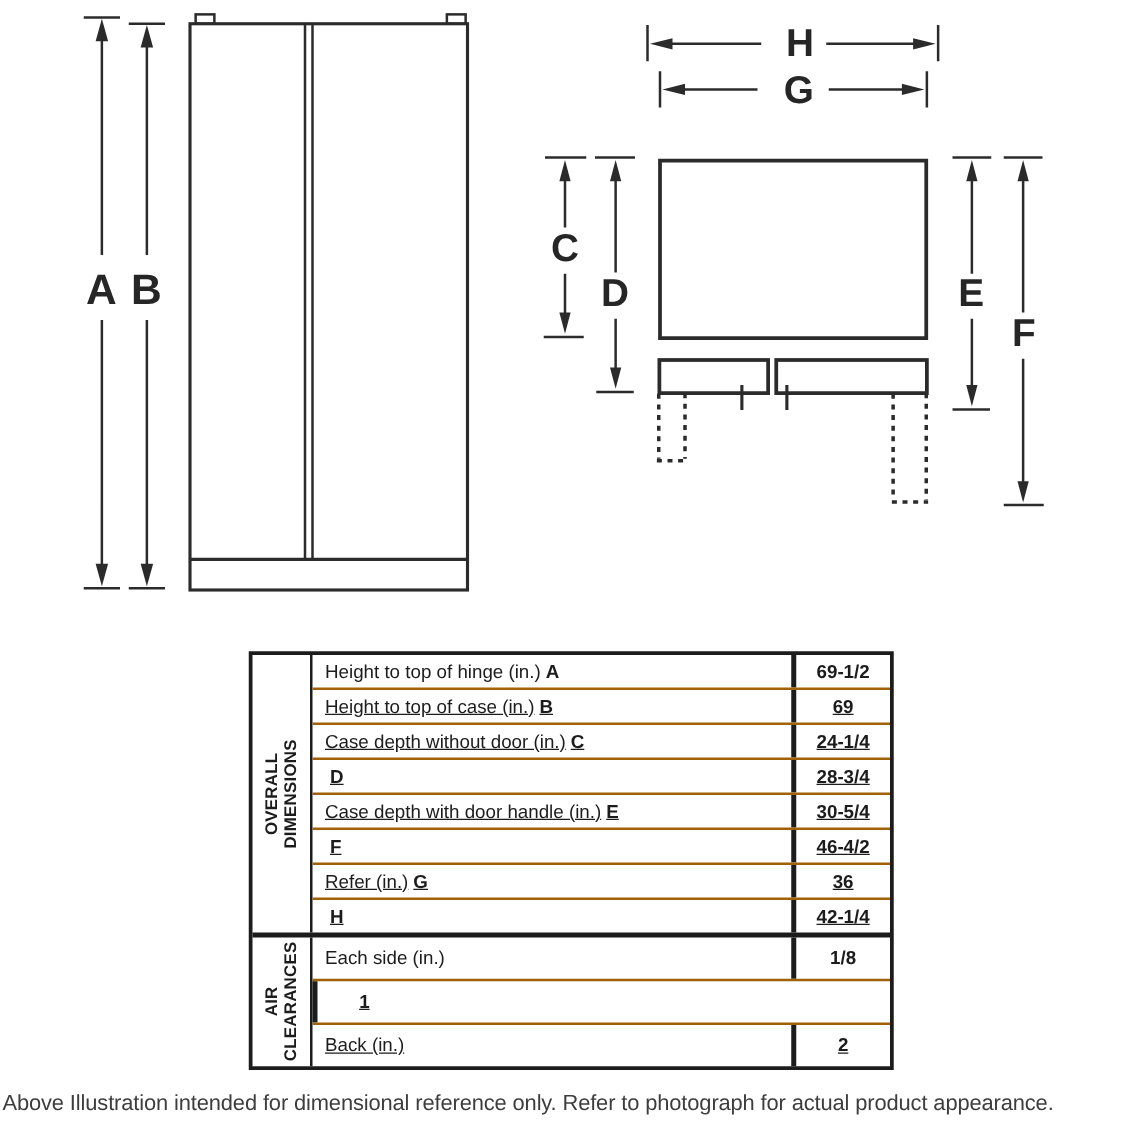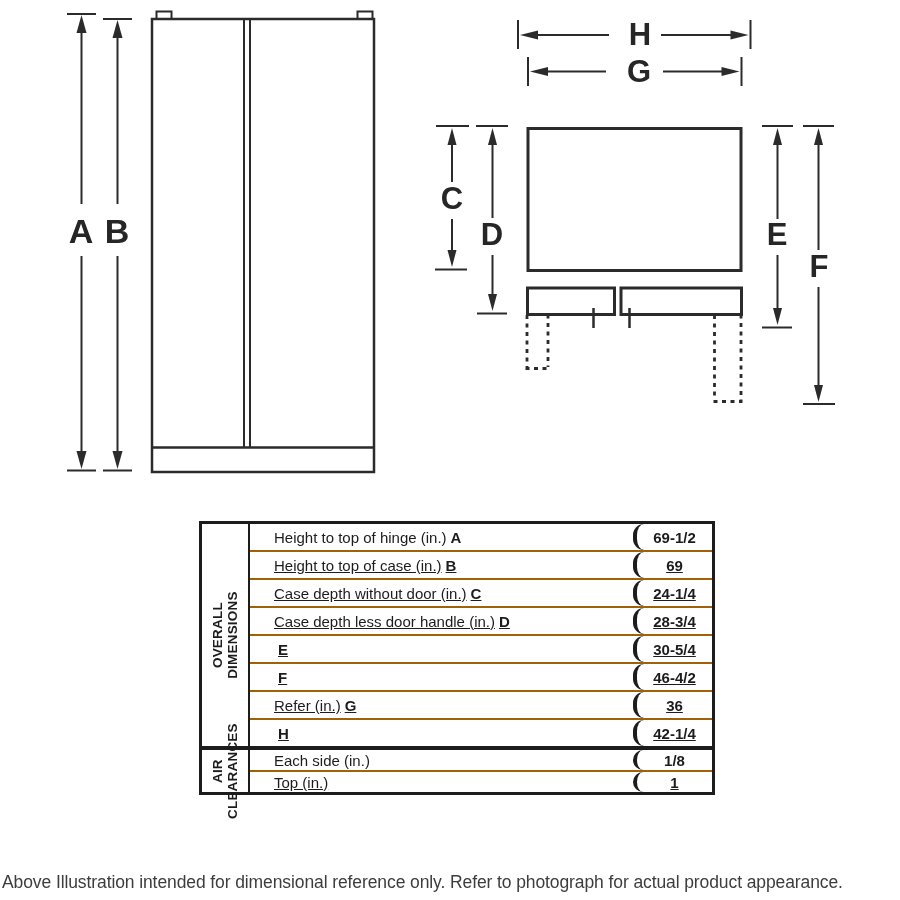--- a/index.html
+++ b/index.html
@@ -26,32 +26,32 @@
     width:46px;min-width:46px;border-right:2px solid #1c1c1c;
     display:flex;align-items:center;justify-content:center;overflow:visible;
   }
   .side-header span{
     transform:rotate(-90deg);
     font-weight:bold;font-size:13.5px;line-height:1.12;
     text-align:center;white-space:pre-line;letter-spacing:0.2px;color:#1c1c1c;
   }
   .rows{flex:1;display:flex;flex-direction:column;}
   .trow{display:flex;height:26px;}
-  .tsection.air .trow{height:20px;}
+  .tsection.air .trow{height:33px;}
   .trow + .trow{border-top:2px solid #a16207;text-decoration:underline;}
   .cell-label{
-    flex:1;display:flex;align-items:center;padding-left:24px;
+    flex:1;display:flex;align-items:center;padding-left:10px;
     font-size:15px;color:#1c1c1c;white-space:nowrap;overflow:hidden;
   }
   .cell-label b{margin-left:4px;}
   .cell-label b:empty{margin-left:0;}
   .cell-value{
     width:75px;min-width:75px;border-left:4px solid #1c1c1c;
     display:flex;align-items:center;justify-content:center;
-    font-weight:bold;font-size:15px;color:#1c1c1c;border-radius:11px;
+    font-weight:bold;font-size:15px;color:#1c1c1c;
   }
 
   .footer-note{
     position:absolute;left:2px;top:872px;width:880px;
     font-size:17.5px;letter-spacing:-0.1px;color:#3d3d3d;
   }
 </style>
 </head>
 <body>
 
@@ -199,27 +199,27 @@
         </div>
         <div class="trow">
           <div class="cell-label">
               <span>Case depth without door (in.)</span>
               <b>C</b>
             </div>
           <div class="cell-value">24-1/4</div>
         </div>
         <div class="trow">
           <div class="cell-label">
-              <span>Case depth less door handle (in.)</span>
               <b>D</b>
             </div>
           <div class="cell-value">28-3/4</div>
         </div>
         <div class="trow">
           <div class="cell-label">
+              <span>Case depth with door handle (in.)</span>
               <b>E</b>
             </div>
           <div class="cell-value">30-5/4</div>
         </div>
         <div class="trow">
           <div class="cell-label">
               <b>F</b>
             </div>
           <div class="cell-value">46-4/2</div>
         </div>
@@ -246,25 +246,28 @@
       </div>
       <div class="rows">
         <div class="trow">
           <div class="cell-label">
               <span>Each side (in.)</span>
               <b></b>
             </div>
           <div class="cell-value">1/8</div>
         </div>
         <div class="trow">
-          <div class="cell-label">
-              <span>Top (in.)</span>
+          <div class="cell-value">1</div>
+        </div>
+        <div class="trow">
+          <div class="cell-label">
+              <span>Back (in.)</span>
               <b></b>
             </div>
-          <div class="cell-value">1</div>
+          <div class="cell-value">2</div>
         </div>
       </div>
     </div>
 
   </div>
 
   <div class="footer-note">Above Illustration intended for dimensional reference only. Refer to photograph for actual product appearance.</div>
 
 </div>
 

